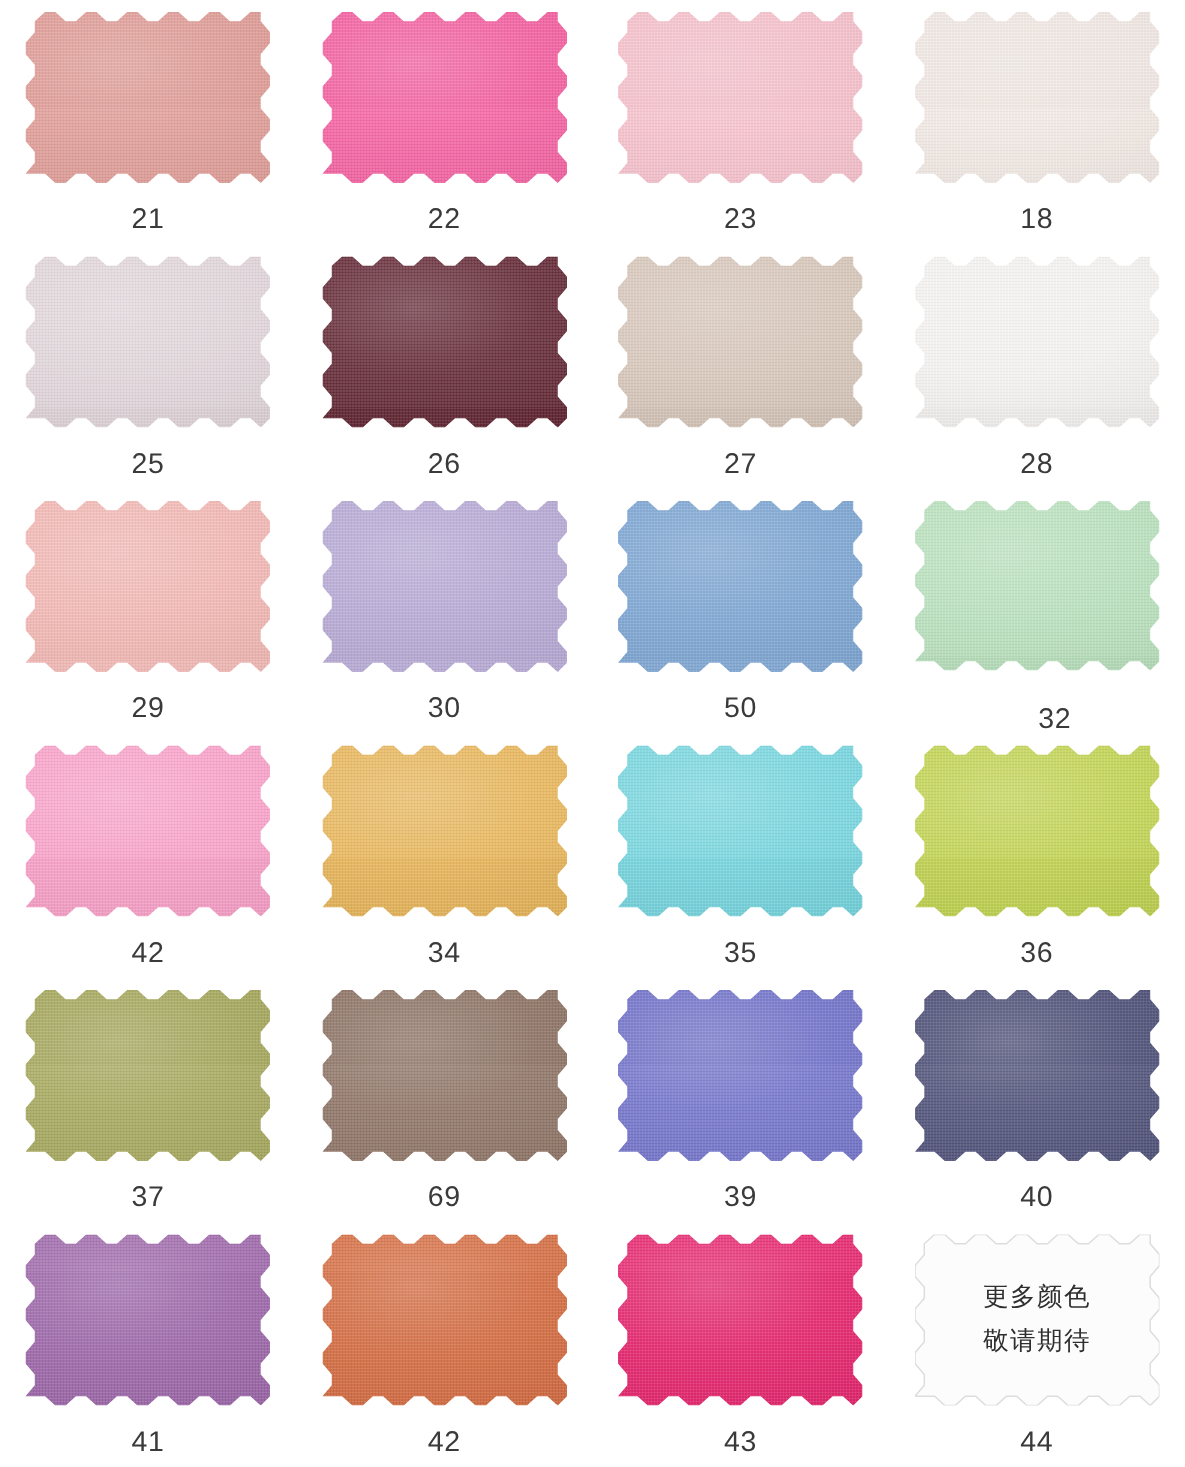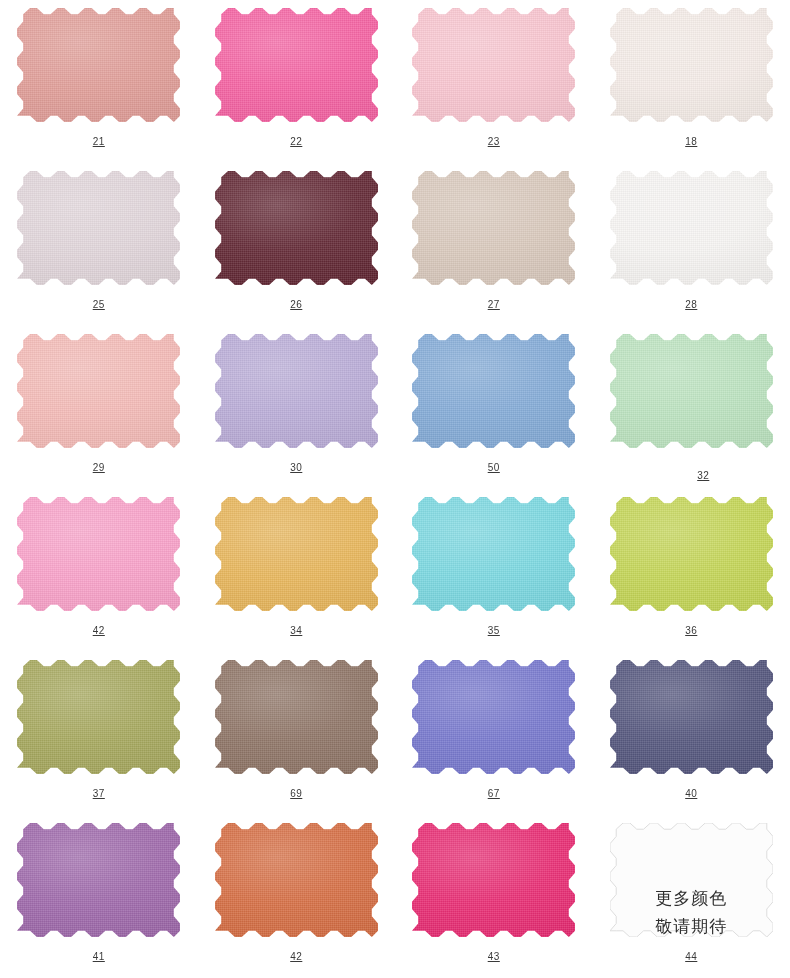--- a/index.html
+++ b/index.html
@@ -78,39 +78,38 @@
                 rgba(255,255,255,.07) 42%,
                 rgba(0,0,0,.05) 100%);
   }
 
   .placeholder-text {
     position: absolute;
     inset: 0;
     display: flex;
     flex-direction: column;
     align-items: center;
-    justify-content: flex-end;
+    justify-content: center;
     gap: 7px;
     font-family: "DejaVu Sans", "Liberation Sans", sans-serif;
     font-size: 17px;
     line-height: 1.25;
     color: #2f2f2f;
     letter-spacing: 1px;
     white-space: nowrap;
   }
 
   
   .chip-label {
     margin-top: 15px;
-    font-size: 10px;
+    font-size: 19px;
     line-height: 1;
     color: #3a3a3a;
     letter-spacing: .5px;
     font-family: "Liberation Sans", "DejaVu Sans", sans-serif;
-    text-decoration: underline;
   }
   .chip-label.nudged { margin-top: 23px; margin-left: 24px; }
 </style>
 </head>
 <body>
 
 <div id="swatch-chart">
     <div class="swatch-cell">
       <div class="chip-wrap">
         <svg class="chip" viewBox="0 0 163 114" preserveAspectRatio="none">
@@ -425,21 +424,21 @@
               <polygon points="6.20,6.20 13.05,0.00 19.89,0.00 26.74,6.20 33.58,6.20 40.43,0.00 47.27,0.00 54.12,6.20 60.96,6.20 67.81,0.00 74.65,0.00 81.50,6.20 88.35,6.20 95.19,0.00 102.04,0.00 108.88,6.20 115.73,6.20 122.57,0.00 129.42,0.00 136.26,6.20 143.11,6.20 149.95,0.00 156.80,0.00 156.80,6.20 163.00,13.46 163.00,20.71 156.80,27.97 156.80,35.23 163.00,42.49 163.00,49.74 156.80,57.00 156.80,64.26 163.00,71.51 163.00,78.77 156.80,86.03 156.80,93.29 163.00,100.54 163.00,107.80 156.80,114.00 149.95,107.80 143.11,107.80 136.26,114.00 129.42,114.00 122.57,107.80 115.73,107.80 108.88,114.00 102.04,114.00 95.19,107.80 88.35,107.80 81.50,114.00 74.65,114.00 67.81,107.80 60.96,107.80 54.12,114.00 47.27,114.00 40.43,107.80 33.58,107.80 26.74,114.00 19.89,114.00 13.05,107.80 6.20,107.80 0.00,107.80 6.20,100.54 6.20,93.29 0.00,86.03 0.00,78.77 6.20,71.51 6.20,64.26 0.00,57.00 0.00,49.74 6.20,42.49 6.20,35.23 0.00,27.97 0.00,20.71 6.20,13.46 6.20,6.20"></polygon>
             </clipPath>
           </defs>
           <polygon points="6.20,6.20 13.05,0.00 19.89,0.00 26.74,6.20 33.58,6.20 40.43,0.00 47.27,0.00 54.12,6.20 60.96,6.20 67.81,0.00 74.65,0.00 81.50,6.20 88.35,6.20 95.19,0.00 102.04,0.00 108.88,6.20 115.73,6.20 122.57,0.00 129.42,0.00 136.26,6.20 143.11,6.20 149.95,0.00 156.80,0.00 156.80,6.20 163.00,13.46 163.00,20.71 156.80,27.97 156.80,35.23 163.00,42.49 163.00,49.74 156.80,57.00 156.80,64.26 163.00,71.51 163.00,78.77 156.80,86.03 156.80,93.29 163.00,100.54 163.00,107.80 156.80,114.00 149.95,107.80 143.11,107.80 136.26,114.00 129.42,114.00 122.57,107.80 115.73,107.80 108.88,114.00 102.04,114.00 95.19,107.80 88.35,107.80 81.50,114.00 74.65,114.00 67.81,107.80 60.96,107.80 54.12,114.00 47.27,114.00 40.43,107.80 33.58,107.80 26.74,114.00 19.89,114.00 13.05,107.80 6.20,107.80 0.00,107.80 6.20,100.54 6.20,93.29 0.00,86.03 0.00,78.77 6.20,71.51 6.20,64.26 0.00,57.00 0.00,49.74 6.20,42.49 6.20,35.23 0.00,27.97 0.00,20.71 6.20,13.46 6.20,6.20" fill="#7273cc"></polygon>
         </svg>
         <div style="position: absolute; inset: 0px; clip-path: polygon(3.804% 5.439%, 8.006% 0%, 12.202% 0%, 16.405% 5.439%, 20.601% 5.439%, 24.804% 0%, 29% 0%, 33.202% 5.439%, 37.399% 5.439%, 41.601% 0%, 45.798% 0%, 50% 5.439%, 54.202% 5.439%, 58.399% 0%, 62.601% 0%, 66.798% 5.439%, 71% 5.439%, 75.196% 0%, 79.399% 0%, 83.595% 5.439%, 87.798% 5.439%, 91.994% 0%, 96.196% 0%, 96.196% 5.439%, 100% 11.807%, 100% 18.167%, 96.196% 24.535%, 96.196% 30.904%, 100% 37.272%, 100% 43.632%, 96.196% 50%, 96.196% 56.368%, 100% 62.728%, 100% 69.096%, 96.196% 75.465%, 96.196% 81.833%, 100% 88.193%, 100% 94.561%, 96.196% 100%, 91.994% 94.561%, 87.798% 94.561%, 83.595% 100%, 79.399% 100%, 75.196% 94.561%, 71% 94.561%, 66.798% 100%, 62.601% 100%, 58.399% 94.561%, 54.202% 94.561%, 50% 100%, 45.798% 100%, 41.601% 94.561%, 37.399% 94.561%, 33.202% 100%, 29% 100%, 24.804% 94.561%, 20.601% 94.561%, 16.405% 100%, 12.202% 100%, 8.006% 94.561%, 3.804% 94.561%, 0% 94.561%, 3.804% 88.193%, 3.804% 81.833%, 0% 75.465%, 0% 69.096%, 3.804% 62.728%, 3.804% 56.368%, 0% 50%, 0% 43.632%, 3.804% 37.272%, 3.804% 30.904%, 0% 24.535%, 0% 18.167%, 3.804% 11.807%, 3.804% 5.439%);">
           <div class="chip-sheen"></div>
           <div class="chip-weave"></div>
         </div>
       </div>
-      <div class="chip-label">67</div>
+      <div class="chip-label">39</div>
     </div>
     <div class="swatch-cell">
       <div class="chip-wrap">
         <svg class="chip" viewBox="0 0 163 114" preserveAspectRatio="none">
           <defs>
             <clipPath id="zigclip19">
               <polygon points="6.20,6.20 13.05,0.00 19.89,0.00 26.74,6.20 33.58,6.20 40.43,0.00 47.27,0.00 54.12,6.20 60.96,6.20 67.81,0.00 74.65,0.00 81.50,6.20 88.35,6.20 95.19,0.00 102.04,0.00 108.88,6.20 115.73,6.20 122.57,0.00 129.42,0.00 136.26,6.20 143.11,6.20 149.95,0.00 156.80,0.00 156.80,6.20 163.00,13.46 163.00,20.71 156.80,27.97 156.80,35.23 163.00,42.49 163.00,49.74 156.80,57.00 156.80,64.26 163.00,71.51 163.00,78.77 156.80,86.03 156.80,93.29 163.00,100.54 163.00,107.80 156.80,114.00 149.95,107.80 143.11,107.80 136.26,114.00 129.42,114.00 122.57,107.80 115.73,107.80 108.88,114.00 102.04,114.00 95.19,107.80 88.35,107.80 81.50,114.00 74.65,114.00 67.81,107.80 60.96,107.80 54.12,114.00 47.27,114.00 40.43,107.80 33.58,107.80 26.74,114.00 19.89,114.00 13.05,107.80 6.20,107.80 0.00,107.80 6.20,100.54 6.20,93.29 0.00,86.03 0.00,78.77 6.20,71.51 6.20,64.26 0.00,57.00 0.00,49.74 6.20,42.49 6.20,35.23 0.00,27.97 0.00,20.71 6.20,13.46 6.20,6.20"></polygon>
             </clipPath>
           </defs>
           <polygon points="6.20,6.20 13.05,0.00 19.89,0.00 26.74,6.20 33.58,6.20 40.43,0.00 47.27,0.00 54.12,6.20 60.96,6.20 67.81,0.00 74.65,0.00 81.50,6.20 88.35,6.20 95.19,0.00 102.04,0.00 108.88,6.20 115.73,6.20 122.57,0.00 129.42,0.00 136.26,6.20 143.11,6.20 149.95,0.00 156.80,0.00 156.80,6.20 163.00,13.46 163.00,20.71 156.80,27.97 156.80,35.23 163.00,42.49 163.00,49.74 156.80,57.00 156.80,64.26 163.00,71.51 163.00,78.77 156.80,86.03 156.80,93.29 163.00,100.54 163.00,107.80 156.80,114.00 149.95,107.80 143.11,107.80 136.26,114.00 129.42,114.00 122.57,107.80 115.73,107.80 108.88,114.00 102.04,114.00 95.19,107.80 88.35,107.80 81.50,114.00 74.65,114.00 67.81,107.80 60.96,107.80 54.12,114.00 47.27,114.00 40.43,107.80 33.58,107.80 26.74,114.00 19.89,114.00 13.05,107.80 6.20,107.80 0.00,107.80 6.20,100.54 6.20,93.29 0.00,86.03 0.00,78.77 6.20,71.51 6.20,64.26 0.00,57.00 0.00,49.74 6.20,42.49 6.20,35.23 0.00,27.97 0.00,20.71 6.20,13.46 6.20,6.20" fill="#4d4f78"></polygon>

